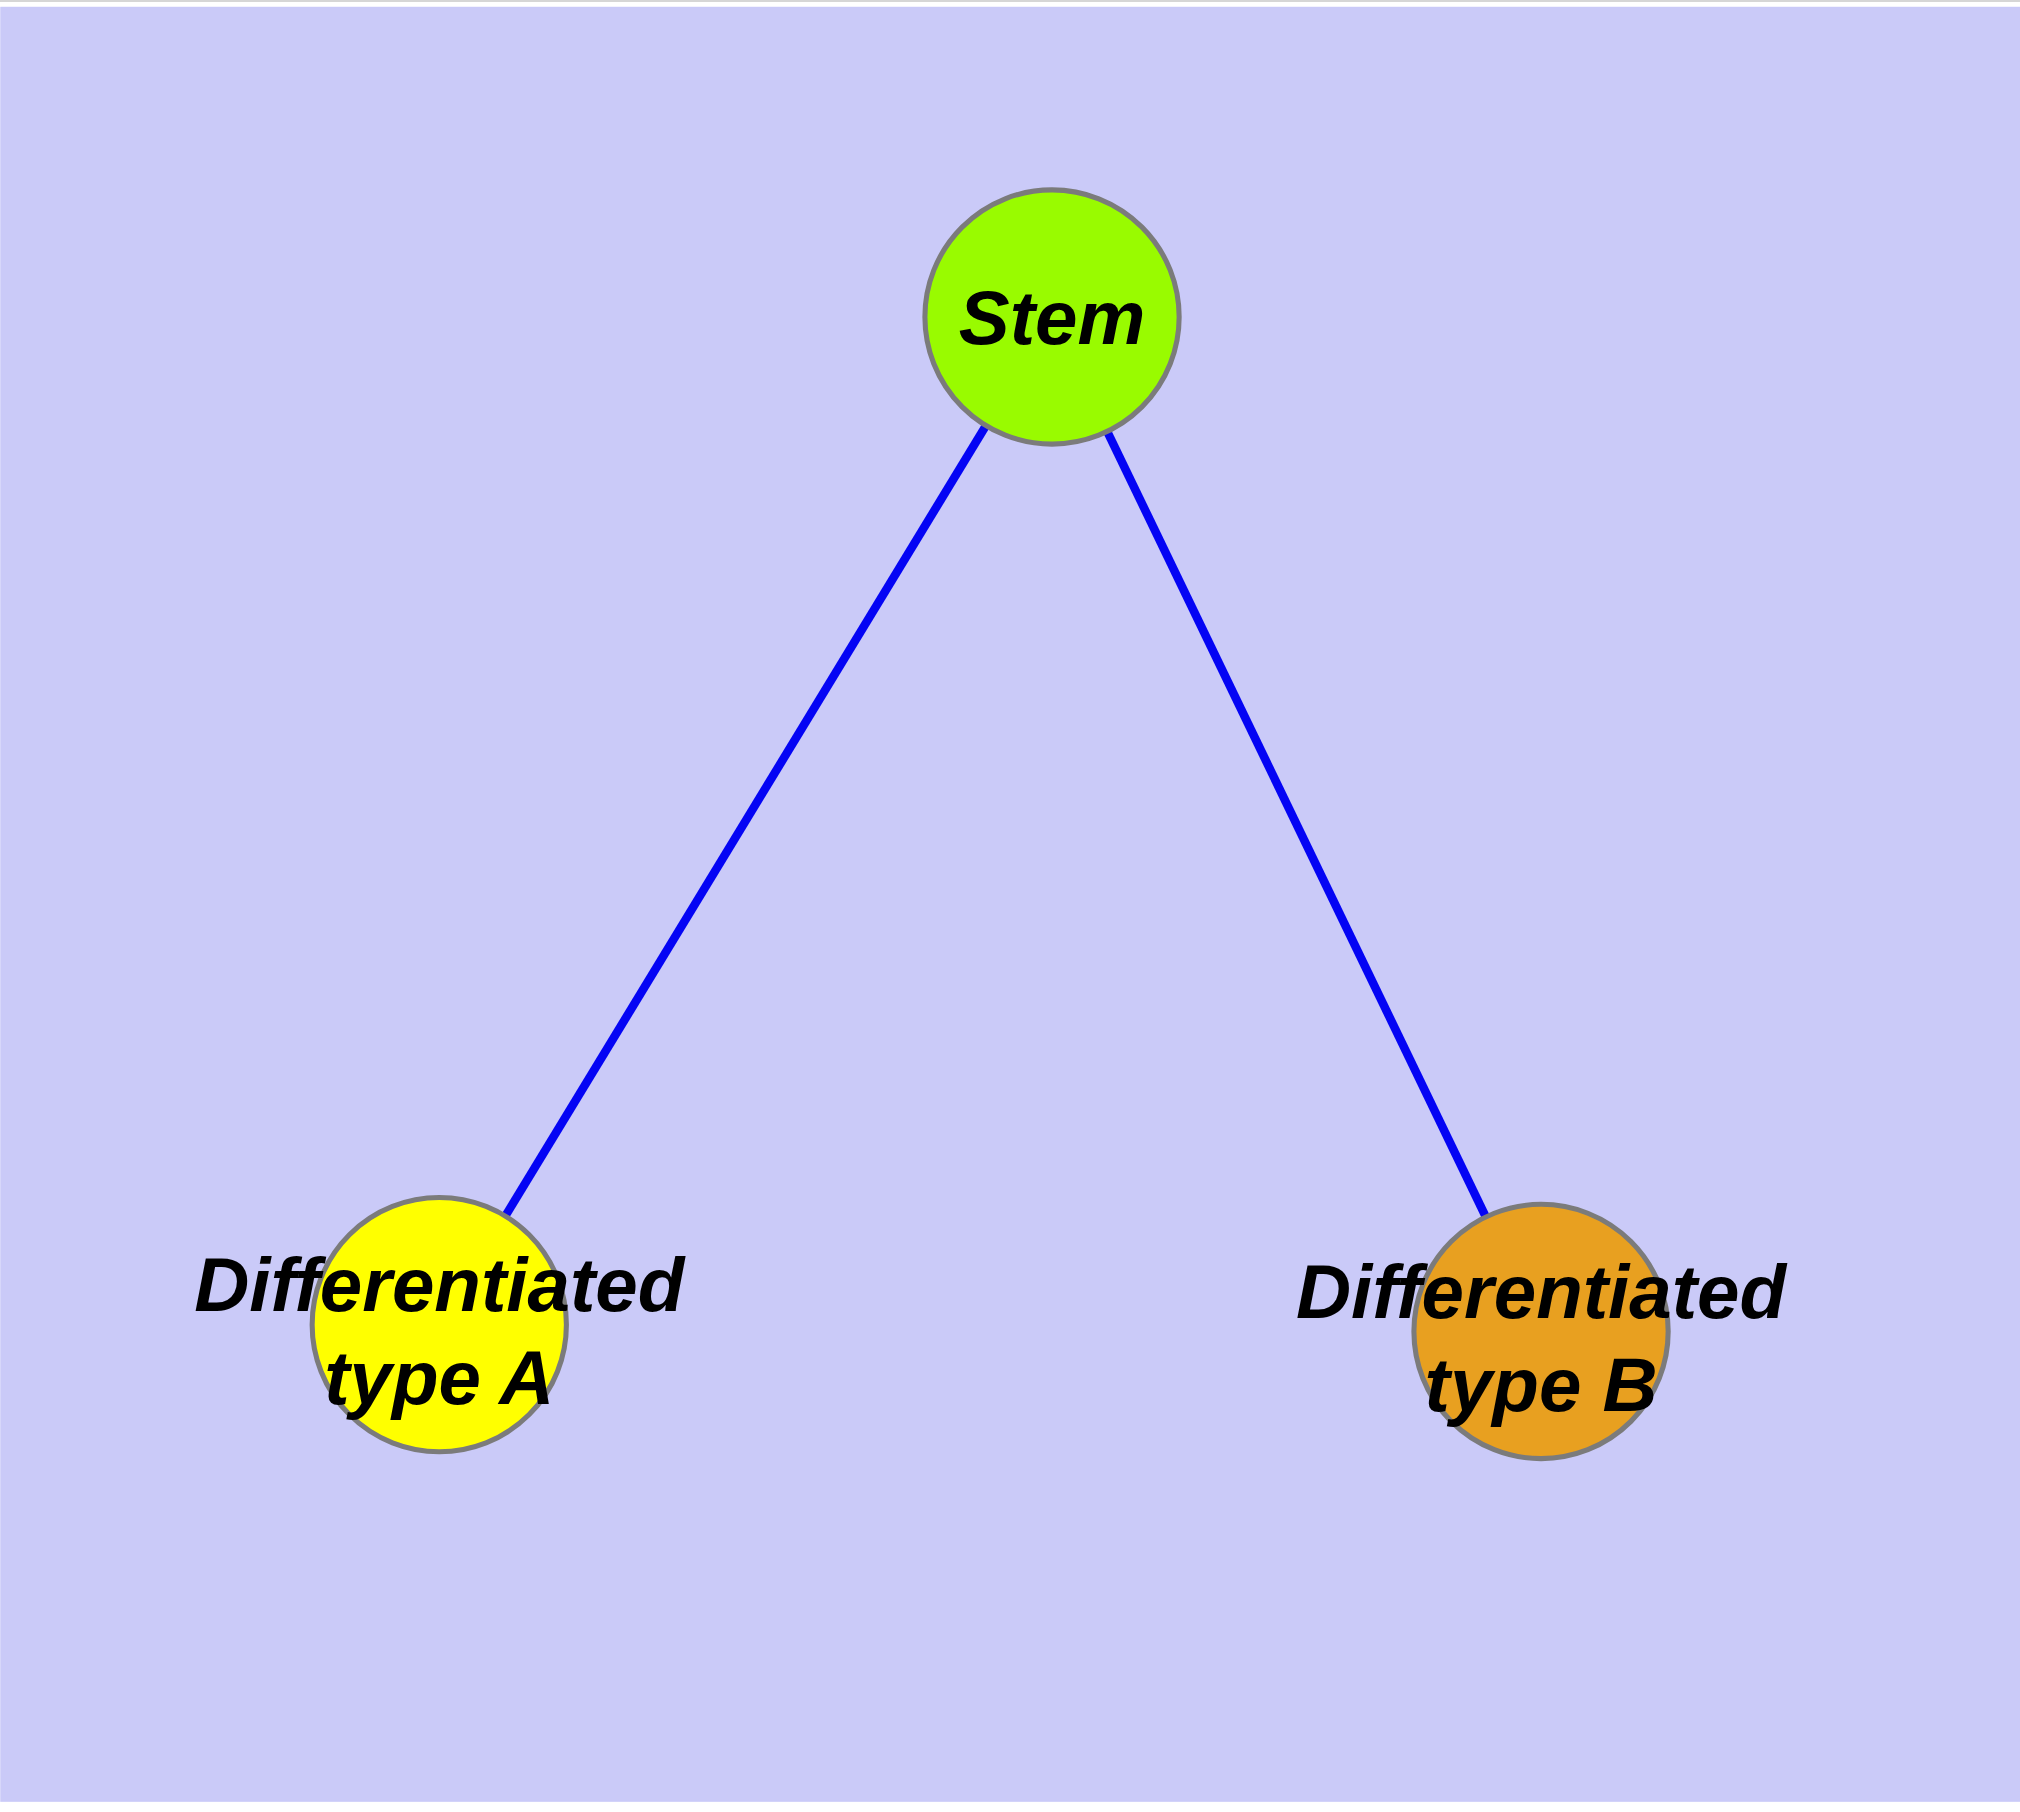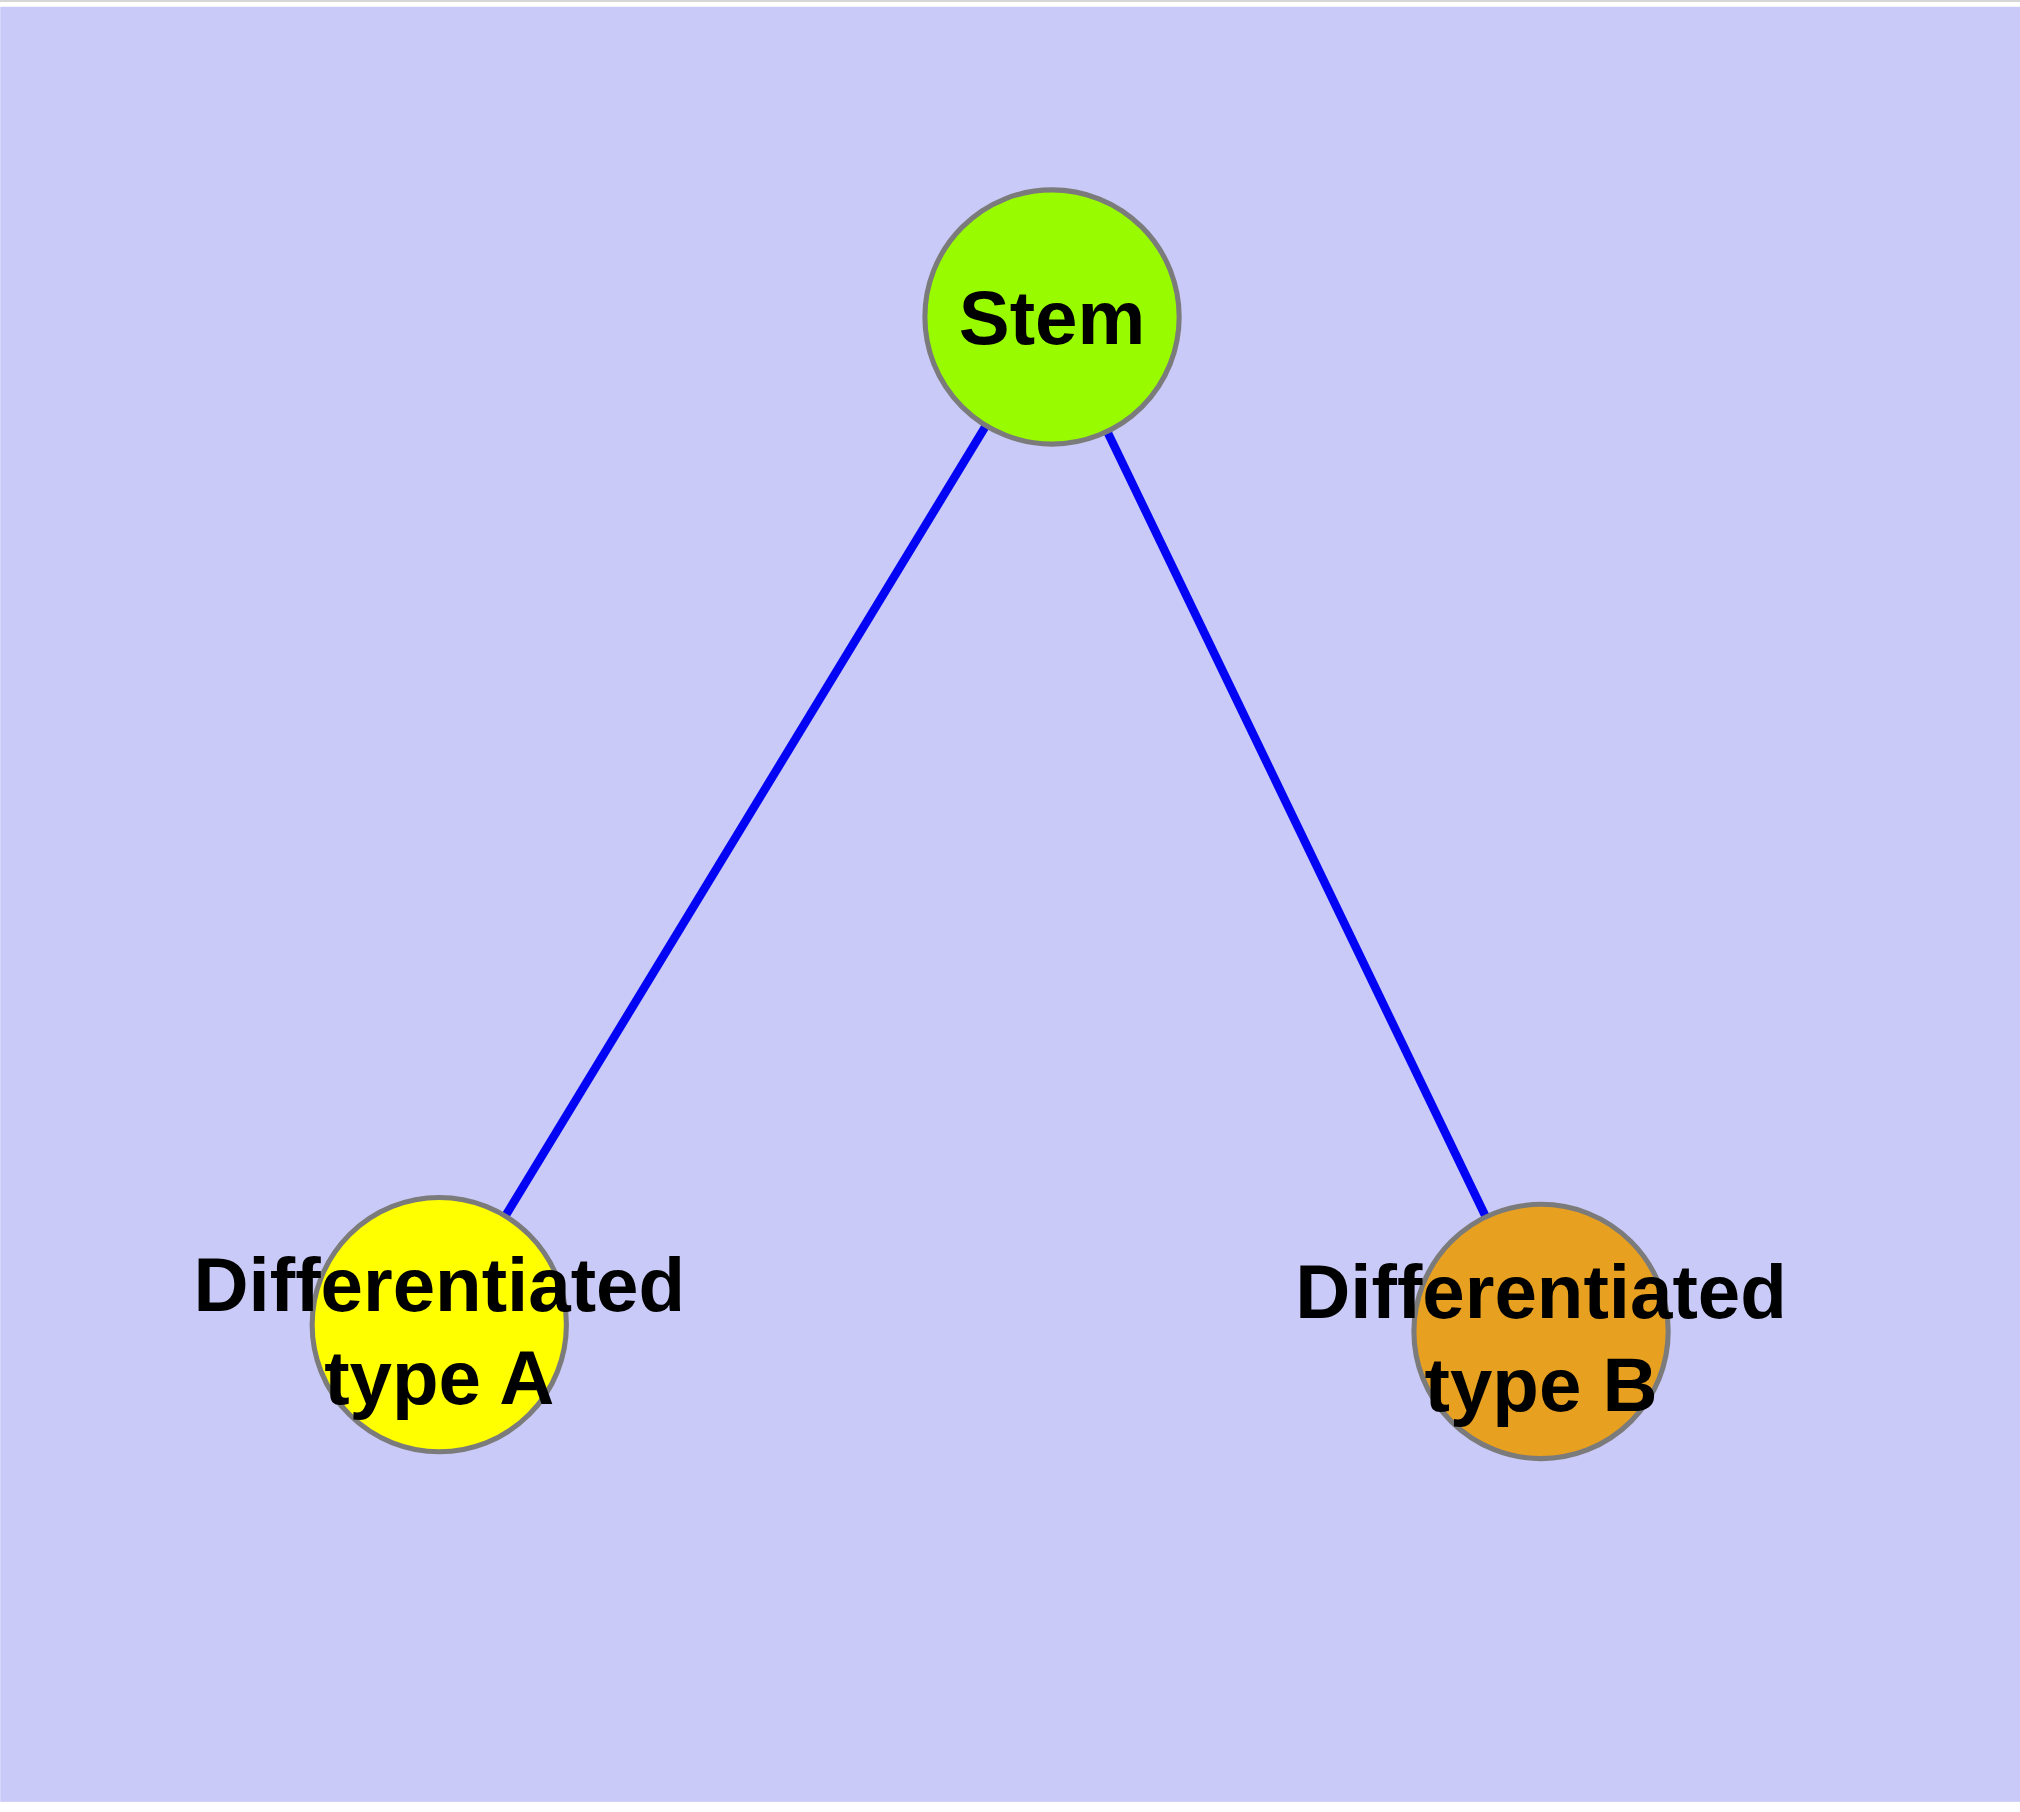--- a/index.html
+++ b/index.html
@@ -7,20 +7,21 @@
     padding: 0;
     background: #FFFFFF;
     font-family: "Liberation Sans", sans-serif;
   }
   .stage {
     position: relative;
     width: 2021px;
     height: 1812px;
     background: #FFFFFF;
     overflow: hidden;
+    font-style: italic;
   }
   .top-hairline {
     position: absolute;
     top: 0; left: 0;
     width: 100%;
     height: 1.7px;
   }
   svg.diagram {
     position: absolute;
     top: 0; left: 0;

